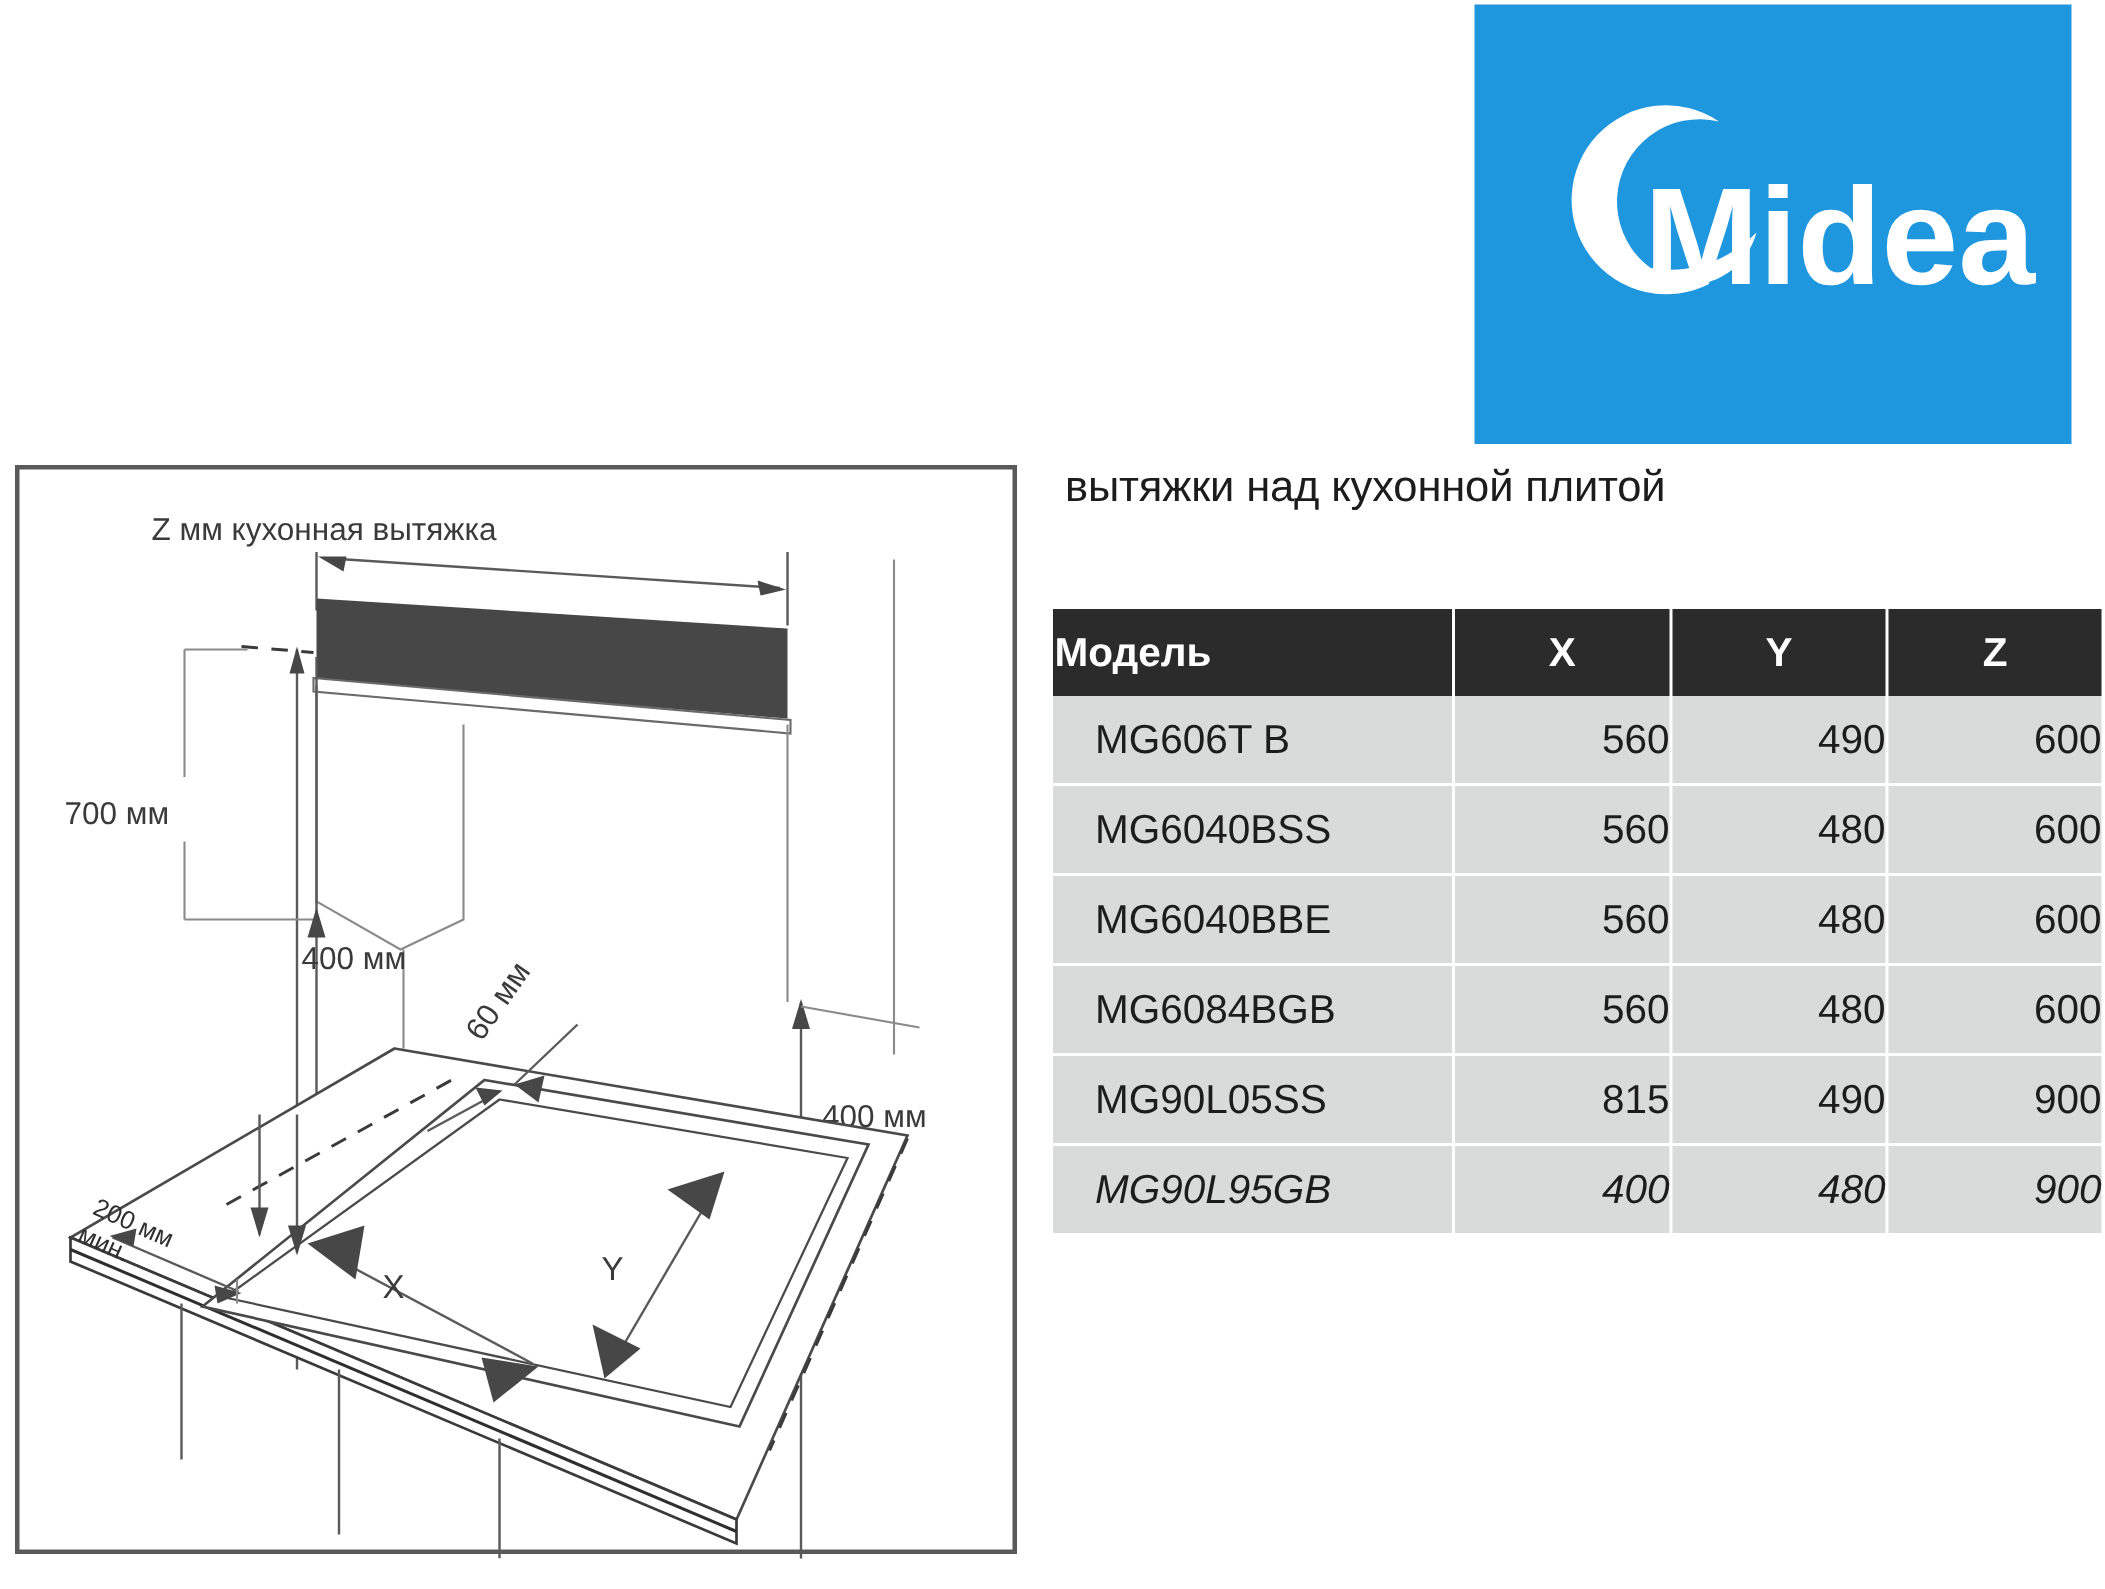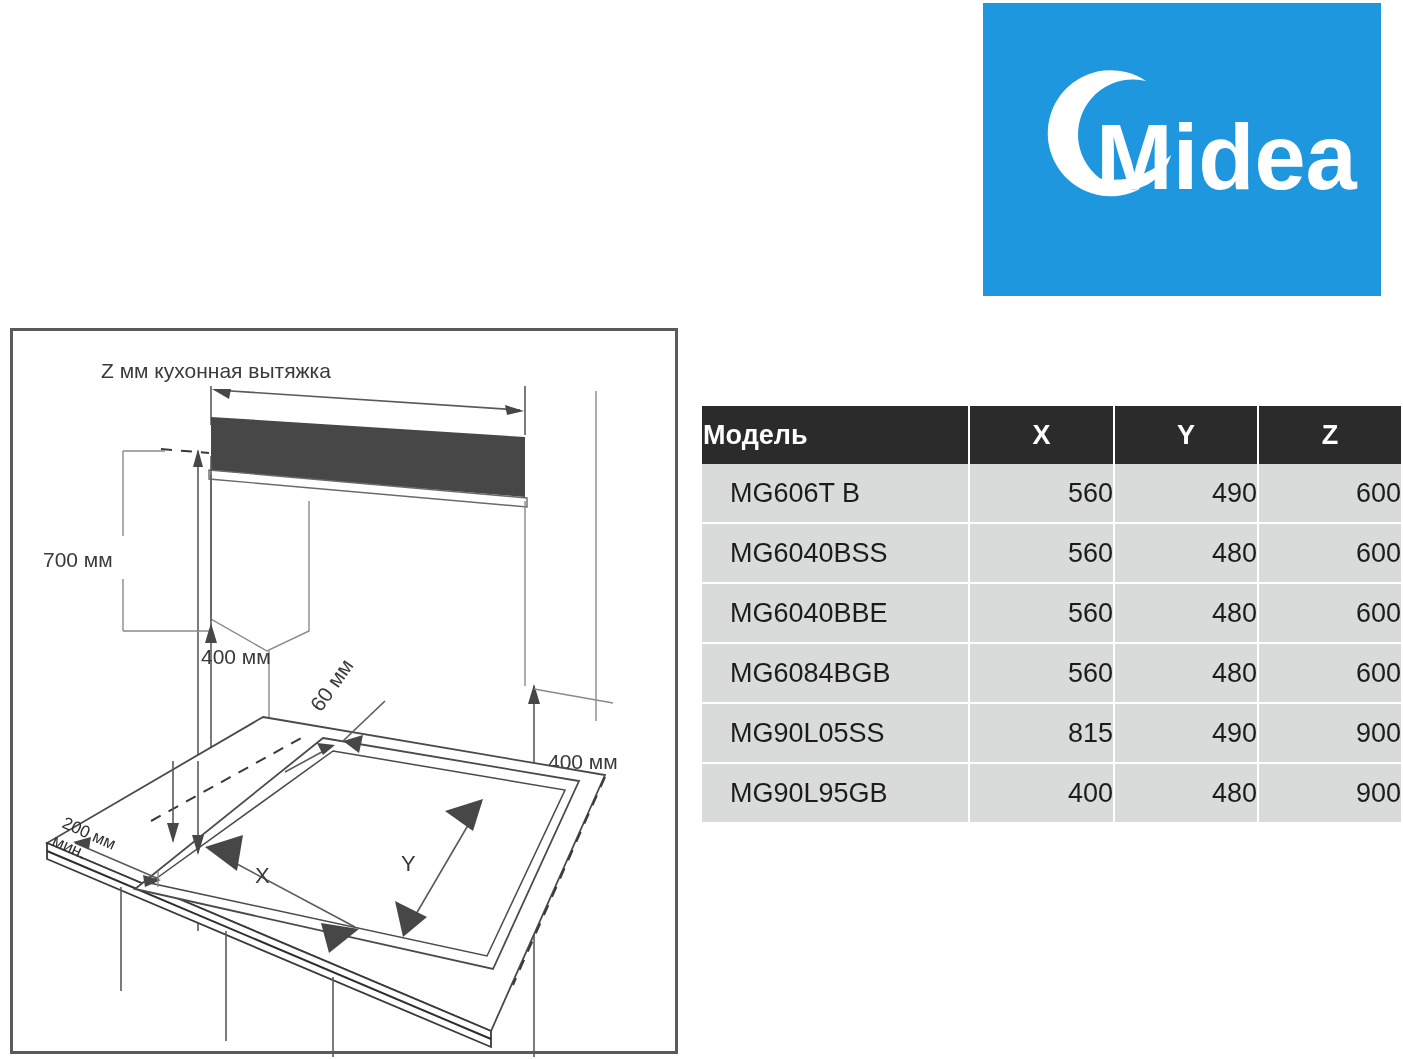--- a/index.html
+++ b/index.html
@@ -74,33 +74,33 @@
   #clearance-table thead th.col-num { text-align: center; }
 
   #clearance-table tbody td {
     background: #d9dbda;
     color: #1c1c1c;
     font-size: 27px;
     height: 58px;
     border-right: 2px solid #ffffff;
     border-bottom: 2px solid #ffffff;
   }
-  #clearance-table tbody tr:last-child td { border-bottom: none; }
+  #clearance-table tbody tr:last-child td { border-bottom: none; font-style: italic; }
   #clearance-table tbody td:last-child { border-right: none; }
   #clearance-table tbody td.col-model {
     text-align: left;
     padding-left: 28px;
   }
   #clearance-table tbody td.col-num { text-align: right; }
 
   
   #diagram-frame {
     position: absolute;
     left: 10px;
-    top: 328px;
+    top: 310px;
     width: 668px;
     height: 726px;
     border: 3px solid #5a5a5a;
     background: #ffffff;
     box-sizing: border-box;
   }
   #diagram-svg {
     position: absolute;
     left: 0;
     top: 0;
@@ -139,20 +139,21 @@
              a55 55 0 1 1 6 -108 Z" fill="#ffffff"></path>
     <path d="M96 168
              c 30 16 66 10 92 -16
              c -10 36 -56 50 -92 16 Z" fill="#ffffff"></path>
 
     <text x="113" y="186" font-family="'Liberation Sans', sans-serif" font-size="92" font-weight="bold" fill="#ffffff">Midea</text>
   </svg>
 </div>
 
 <div id="clearance-heading">
+  <div>вытяжки над кухонной плитой</div>
 </div>
 
 <table id="clearance-table">
   <thead>
     <tr>
       <th class="col-model" style="width:265px">Модель</th>
       <th class="col-num" style="width:143px">X</th>
       <th class="col-num" style="width:142px">Y</th>
       <th class="col-num" style="width:142px">Z</th>
     </tr>

